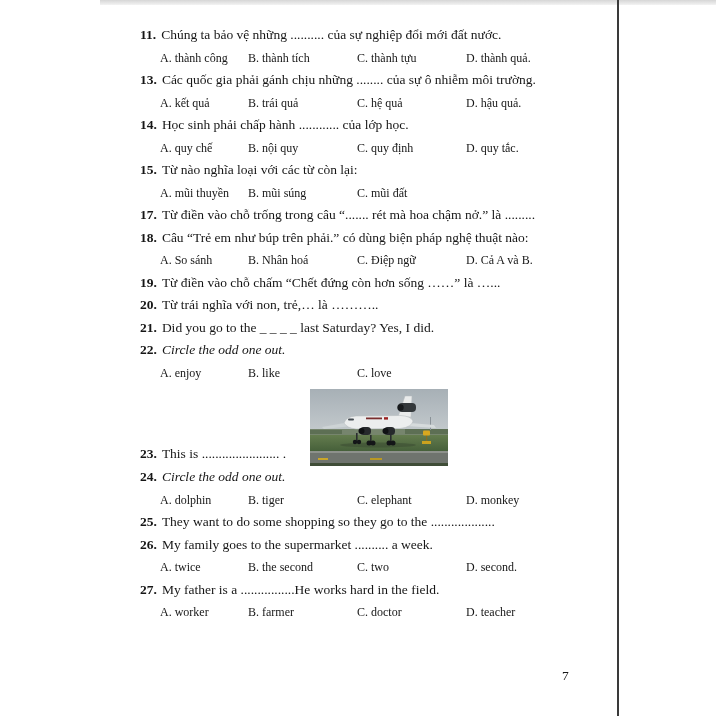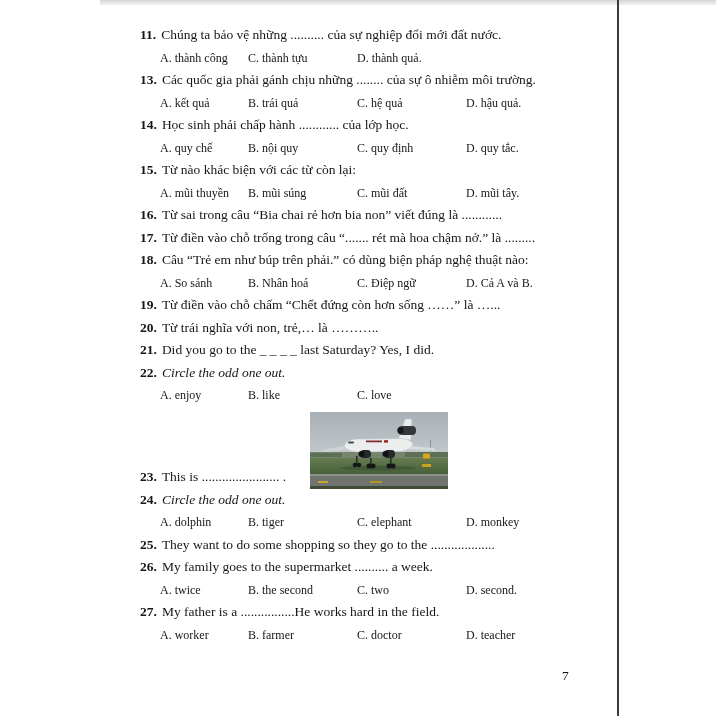--- a/index.html
+++ b/index.html
@@ -66,20 +66,21 @@
 <div class="page">
   <div class="top-strip"></div>
   <div class="v-rule"></div>
 
   <div class="content">
       <div class="row">
     <span class="q-line"><span class="q-num">11.</span><span class="q-text">Chúng ta bảo vệ những .......... của sự nghiệp đổi mới đất nước.</span></span>
   </div>
       <div class="opts">
     <span>A. thành công</span>
+    <span>B. thành tích</span>
     <span>C. thành tựu</span>
     <span>D. thành quả.</span>
   </div>
       <div class="row">
     <span class="q-line"><span class="q-num">13.</span><span class="q-text">Các quốc gia phải gánh chịu những ........ của sự ô nhiễm môi trường.</span></span>
   </div>
       <div class="opts">
     <span>A. kết quả</span>
     <span>B. trái quả</span>
     <span>C. hệ quả</span>
@@ -88,30 +89,26 @@
       <div class="row">
     <span class="q-line"><span class="q-num">14.</span><span class="q-text">Học sinh phải chấp hành ............ của lớp học.</span></span>
   </div>
       <div class="opts">
     <span>A. quy chế</span>
     <span>B. nội quy</span>
     <span>C. quy định</span>
     <span>D. quy tắc.</span>
   </div>
       <div class="row">
-    <span class="q-line"><span class="q-num">15.</span><span class="q-text">Từ nào khác biện với các từ còn lại:</span></span>
+    <span class="q-line"><span class="q-num">15.</span><span class="q-text">Từ nào nghĩa loại với các từ còn lại:</span></span>
   </div>
       <div class="opts">
     <span>A. mũi thuyền</span>
     <span>B. mũi súng</span>
     <span>C. mũi đất</span>
-    <span>D. mũi tây.</span>
-  </div>
-      <div class="row">
-    <span class="q-line"><span class="q-num">16.</span><span class="q-text">Từ sai trong câu “Bia chai rẻ hơn bia non” viết đúng là ............</span></span>
   </div>
       <div class="row">
     <span class="q-line"><span class="q-num">17.</span><span class="q-text">Từ điền vào chỗ trống trong câu “....... rét mà hoa chậm nở.” là .........</span></span>
   </div>
       <div class="row">
     <span class="q-line"><span class="q-num">18.</span><span class="q-text">Câu “Trẻ em như búp trên phải.” có dùng biện pháp nghệ thuật nào:</span></span>
   </div>
       <div class="opts">
     <span>A. So sánh</span>
     <span>B. Nhân hoá</span>

